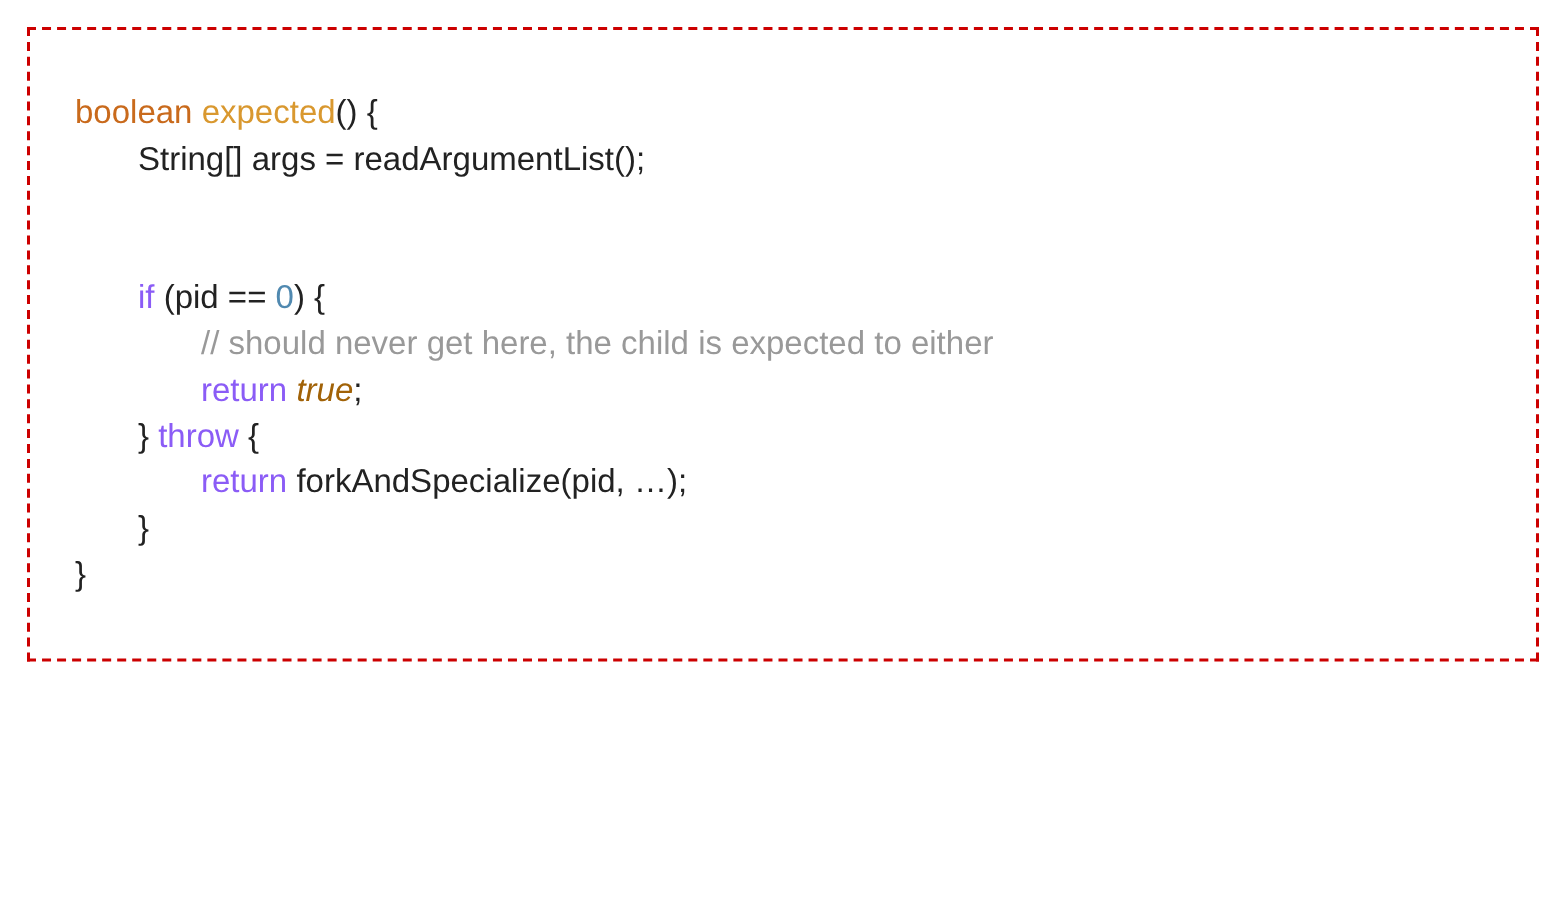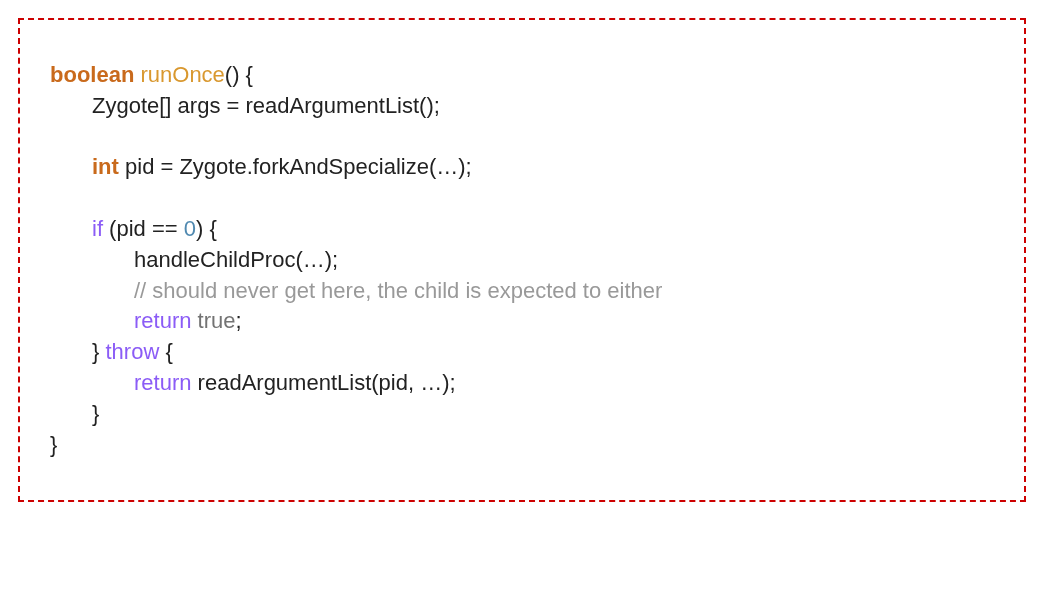--- a/index.html
+++ b/index.html
@@ -17,40 +17,38 @@
     .code-box {
       border: 2px dashed #c00;
       padding: 40px 30px 40px 30px;
       font-size: 22px;
       line-height: 1.4;
     }
     .code-line {
       white-space: pre;
       font-family: "Helvetica Neue", Helvetica, Arial, sans-serif;
     }
-    .keyword-type { color: #c96a1c; font-weight: bold; } 
+    .keyword-type { color: #c96a1c; } 
     .keyword-ctrl { color: #8b5cf6; }
     .method-name { color: #d9982f; } 
     .number { color: #5089b0; } 
-    .literal { color: #737373; } 
+    .literal { color: #a16207; font-style: italic; } 
     .comment { color: #999; } 
     .text { color: #222; }
     .indent1 { padding-left: 42px; }
     .indent2 { padding-left: 84px; }
   </style>
 </head>
 <body>
 
 <div class="code-box">
-  <div class="code-line"><span class="keyword-type">boolean</span><span class="text"> </span><span class="method-name">runOnce</span><span class="text">() {</span></div>
-  <div class="code-line indent1"><span class="text">Zygote[] args = readArgumentList();</span></div>
+  <div class="code-line"><span class="keyword-type">boolean</span><span class="text"> </span><span class="method-name">expected</span><span class="text">() {</span></div>
+  <div class="code-line indent1"><span class="text">String[] args = readArgumentList();</span></div>
   <div class="code-line">&nbsp;</div>
-  <div class="code-line indent1"><span class="keyword-type">int</span><span class="text"> pid = Zygote.forkAndSpecialize(…);</span></div>
   <div class="code-line">&nbsp;</div>
   <div class="code-line indent1"><span class="keyword-ctrl">if</span><span class="text"> (pid == </span><span class="number">0</span><span class="text">) {</span></div>
-  <div class="code-line indent2"><span class="text">handleChildProc(…);</span></div>
   <div class="code-line indent2"><span class="comment">// should never get here, the child is expected to either</span></div>
   <div class="code-line indent2"><span class="keyword-ctrl">return</span><span class="text"> </span><span class="literal">true</span><span class="text">;</span></div>
   <div class="code-line indent1"><span class="text">} </span><span class="keyword-ctrl">throw</span><span class="text"> {</span></div>
-  <div class="code-line indent2"><span class="keyword-ctrl">return</span><span class="text"> readArgumentList(pid, …);</span></div>
+  <div class="code-line indent2"><span class="keyword-ctrl">return</span><span class="text"> forkAndSpecialize(pid, …);</span></div>
   <div class="code-line indent1"><span class="text">}</span></div>
   <div class="code-line"><span class="text">}</span></div>
 </div>
 
 </body></html>

